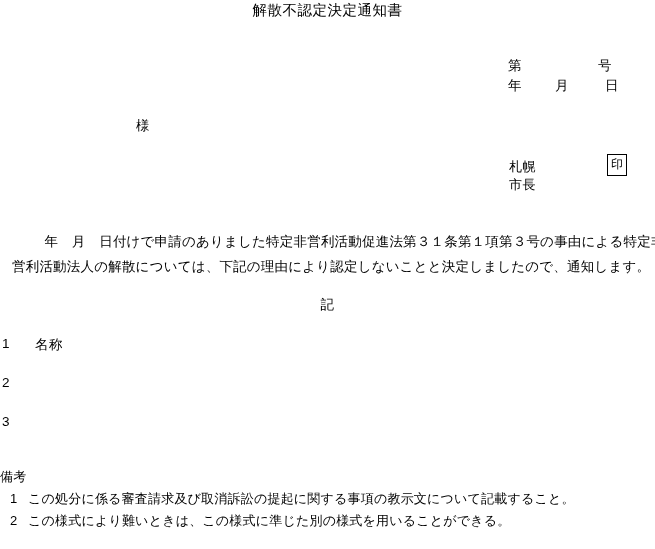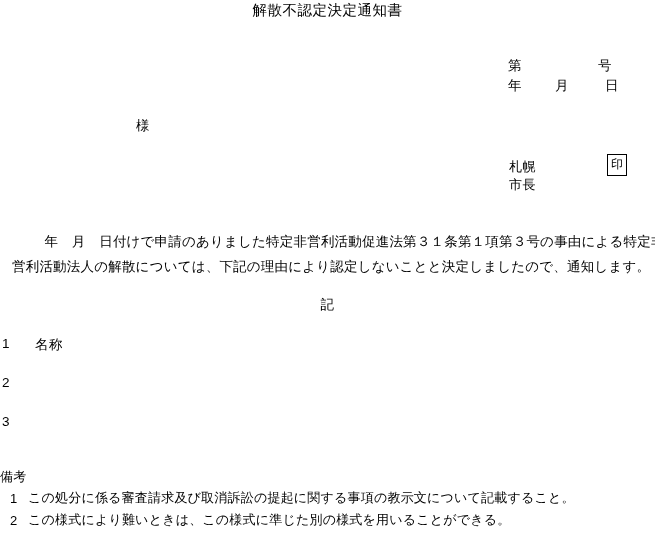--- a/index.html
+++ b/index.html
@@ -128,21 +128,20 @@
     display: flex;
     align-items: flex-start;
   }
   .note-row .n-num {
     width: 18px;
     flex: none;
     margin-left: 10px;
   }
   .note-row .n-text {
     flex: 1;
-    font-family: Liberation Mono, monospace;
   }
 </style>
 </head>
 <body>
 
 <div class="page">
 
   <div class="title">解散不認定決定通知書</div>
 
   <div class="doc-no-block">

